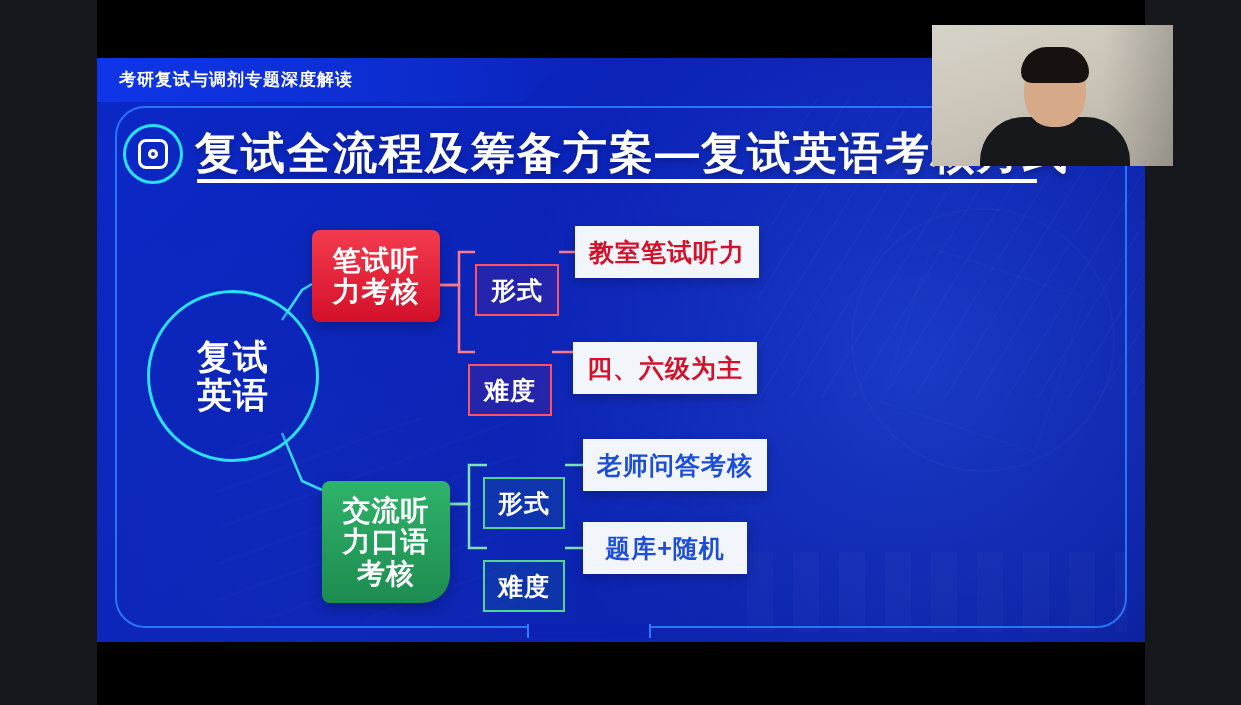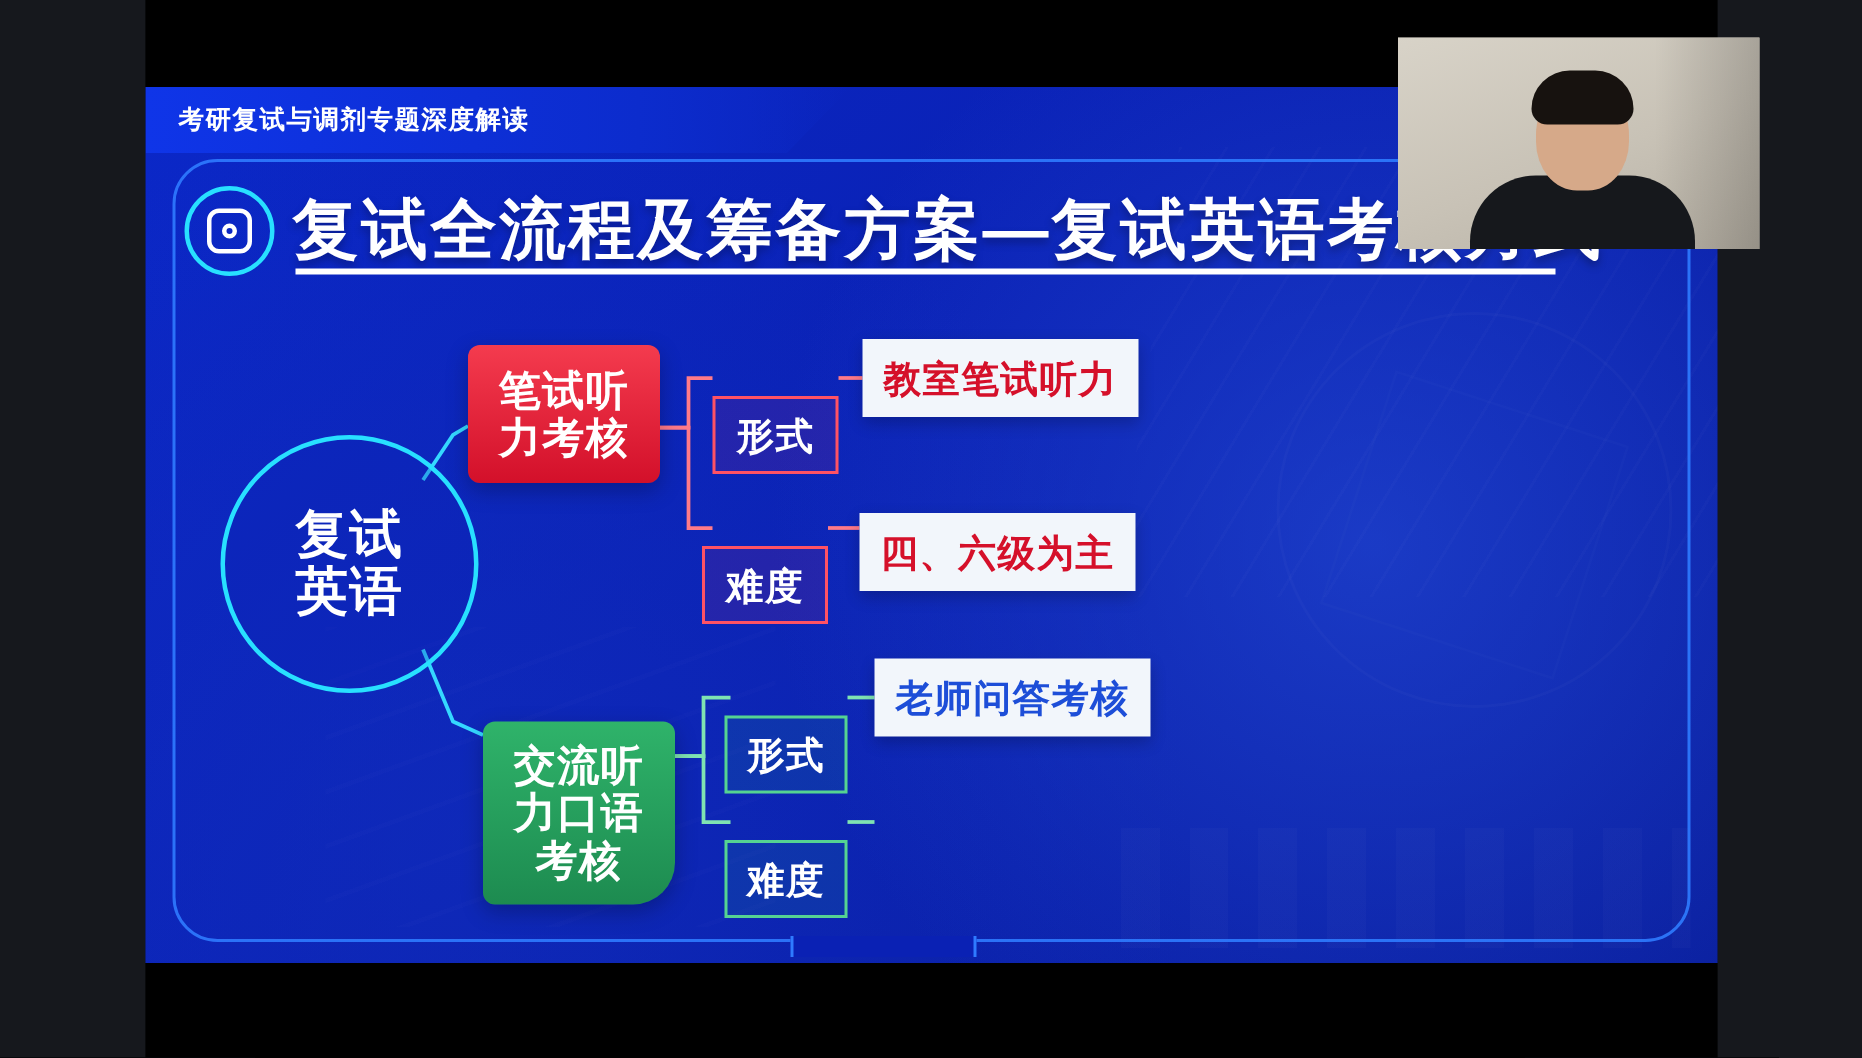--- a/index.html
+++ b/index.html
@@ -409,20 +409,21 @@
     <div class="attr-chip attr-red" style="left:378px; top:168px; width:84px; height:52px;">形式</div>
     <div class="value-chip value-red" style="left:478px; top:168px; width:184px; height:52px;">教室笔试听力</div>
 
     <div class="attr-chip attr-red" style="left:371px; top:268px; width:84px; height:52px;">难度</div>
     <div class="value-chip value-red" style="left:476px; top:268px; width:184px; height:52px;margin-top:16px;">四、六级为主</div>
 
     <div class="attr-chip attr-green" style="left:386px; top:381px; width:82px; height:52px;">形式</div>
     <div class="value-chip value-green" style="left:486px; top:381px; width:184px; height:52px;">老师问答考核</div>
 
     <div class="attr-chip attr-green" style="left:386px; top:464px; width:82px; height:52px;">难度</div>
+    <div class="value-chip value-green" style="left:486px; top:464px; width:164px; height:52px;">题库+随机</div>
 
   </div>
 
   <div class="webcam">
     <div class="wall"></div>
     <div class="shadow"></div>
     <div class="person-body"></div>
     <div class="person-head"></div>
     <div class="person-hair"></div>
   </div>

